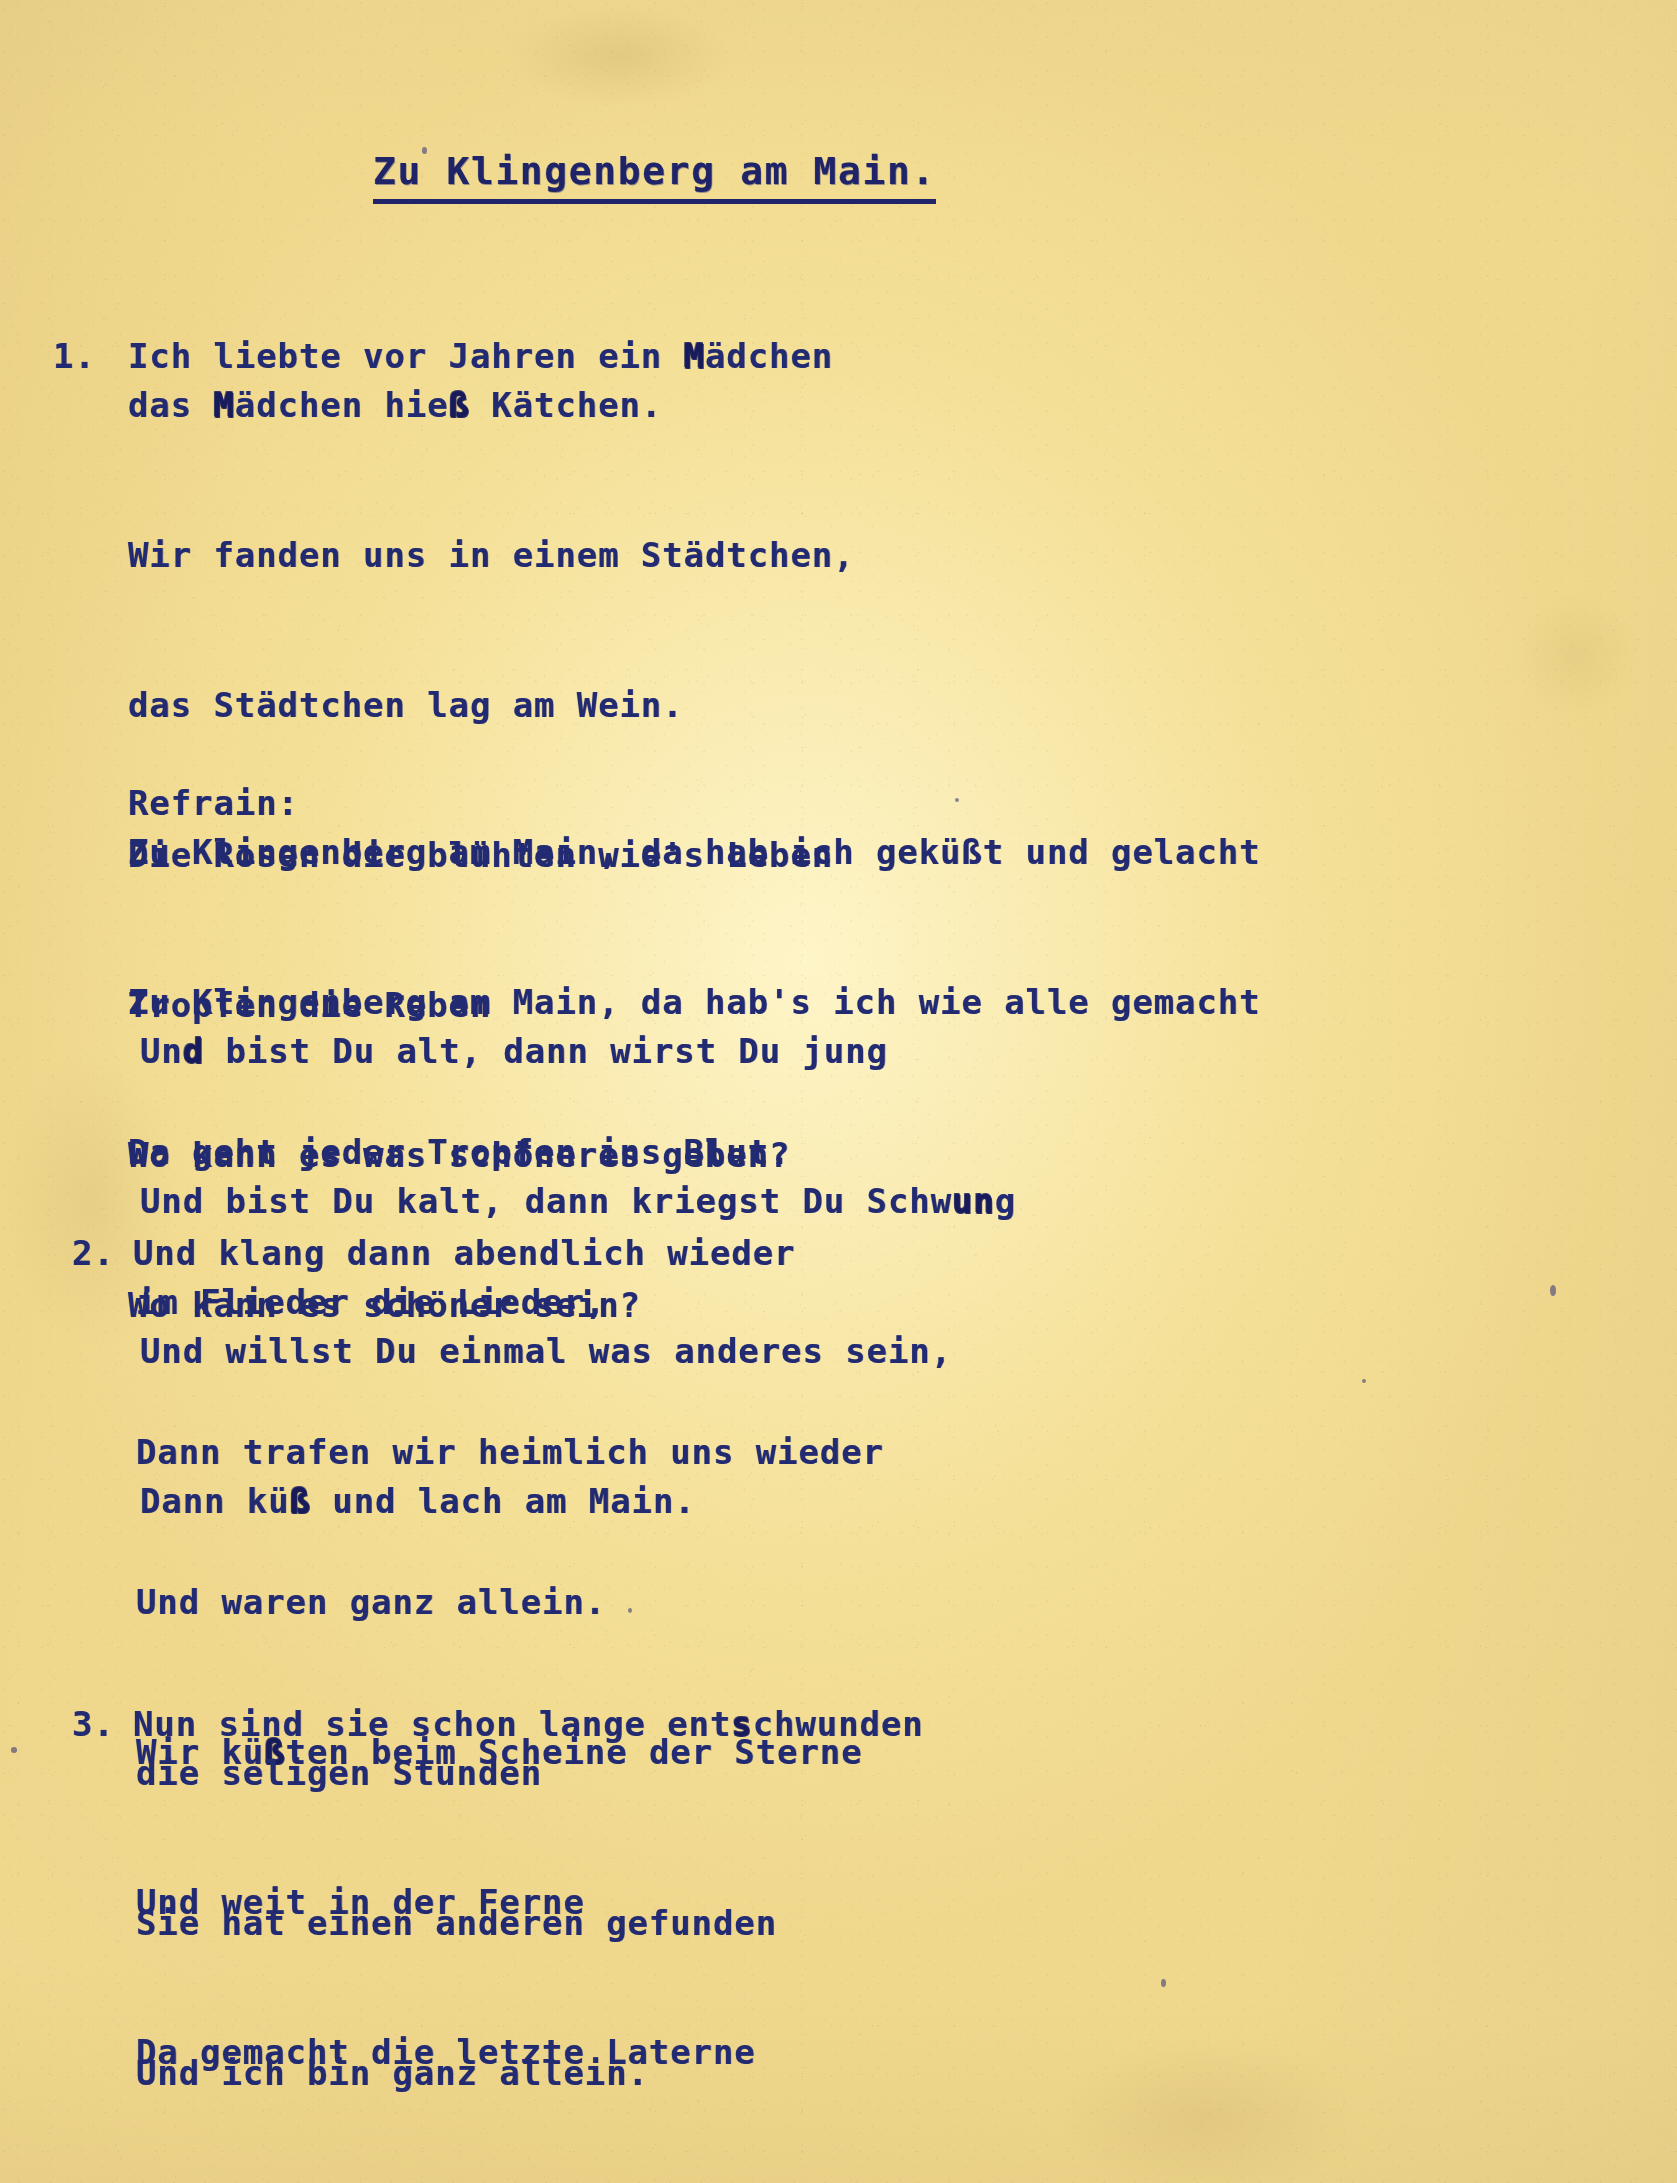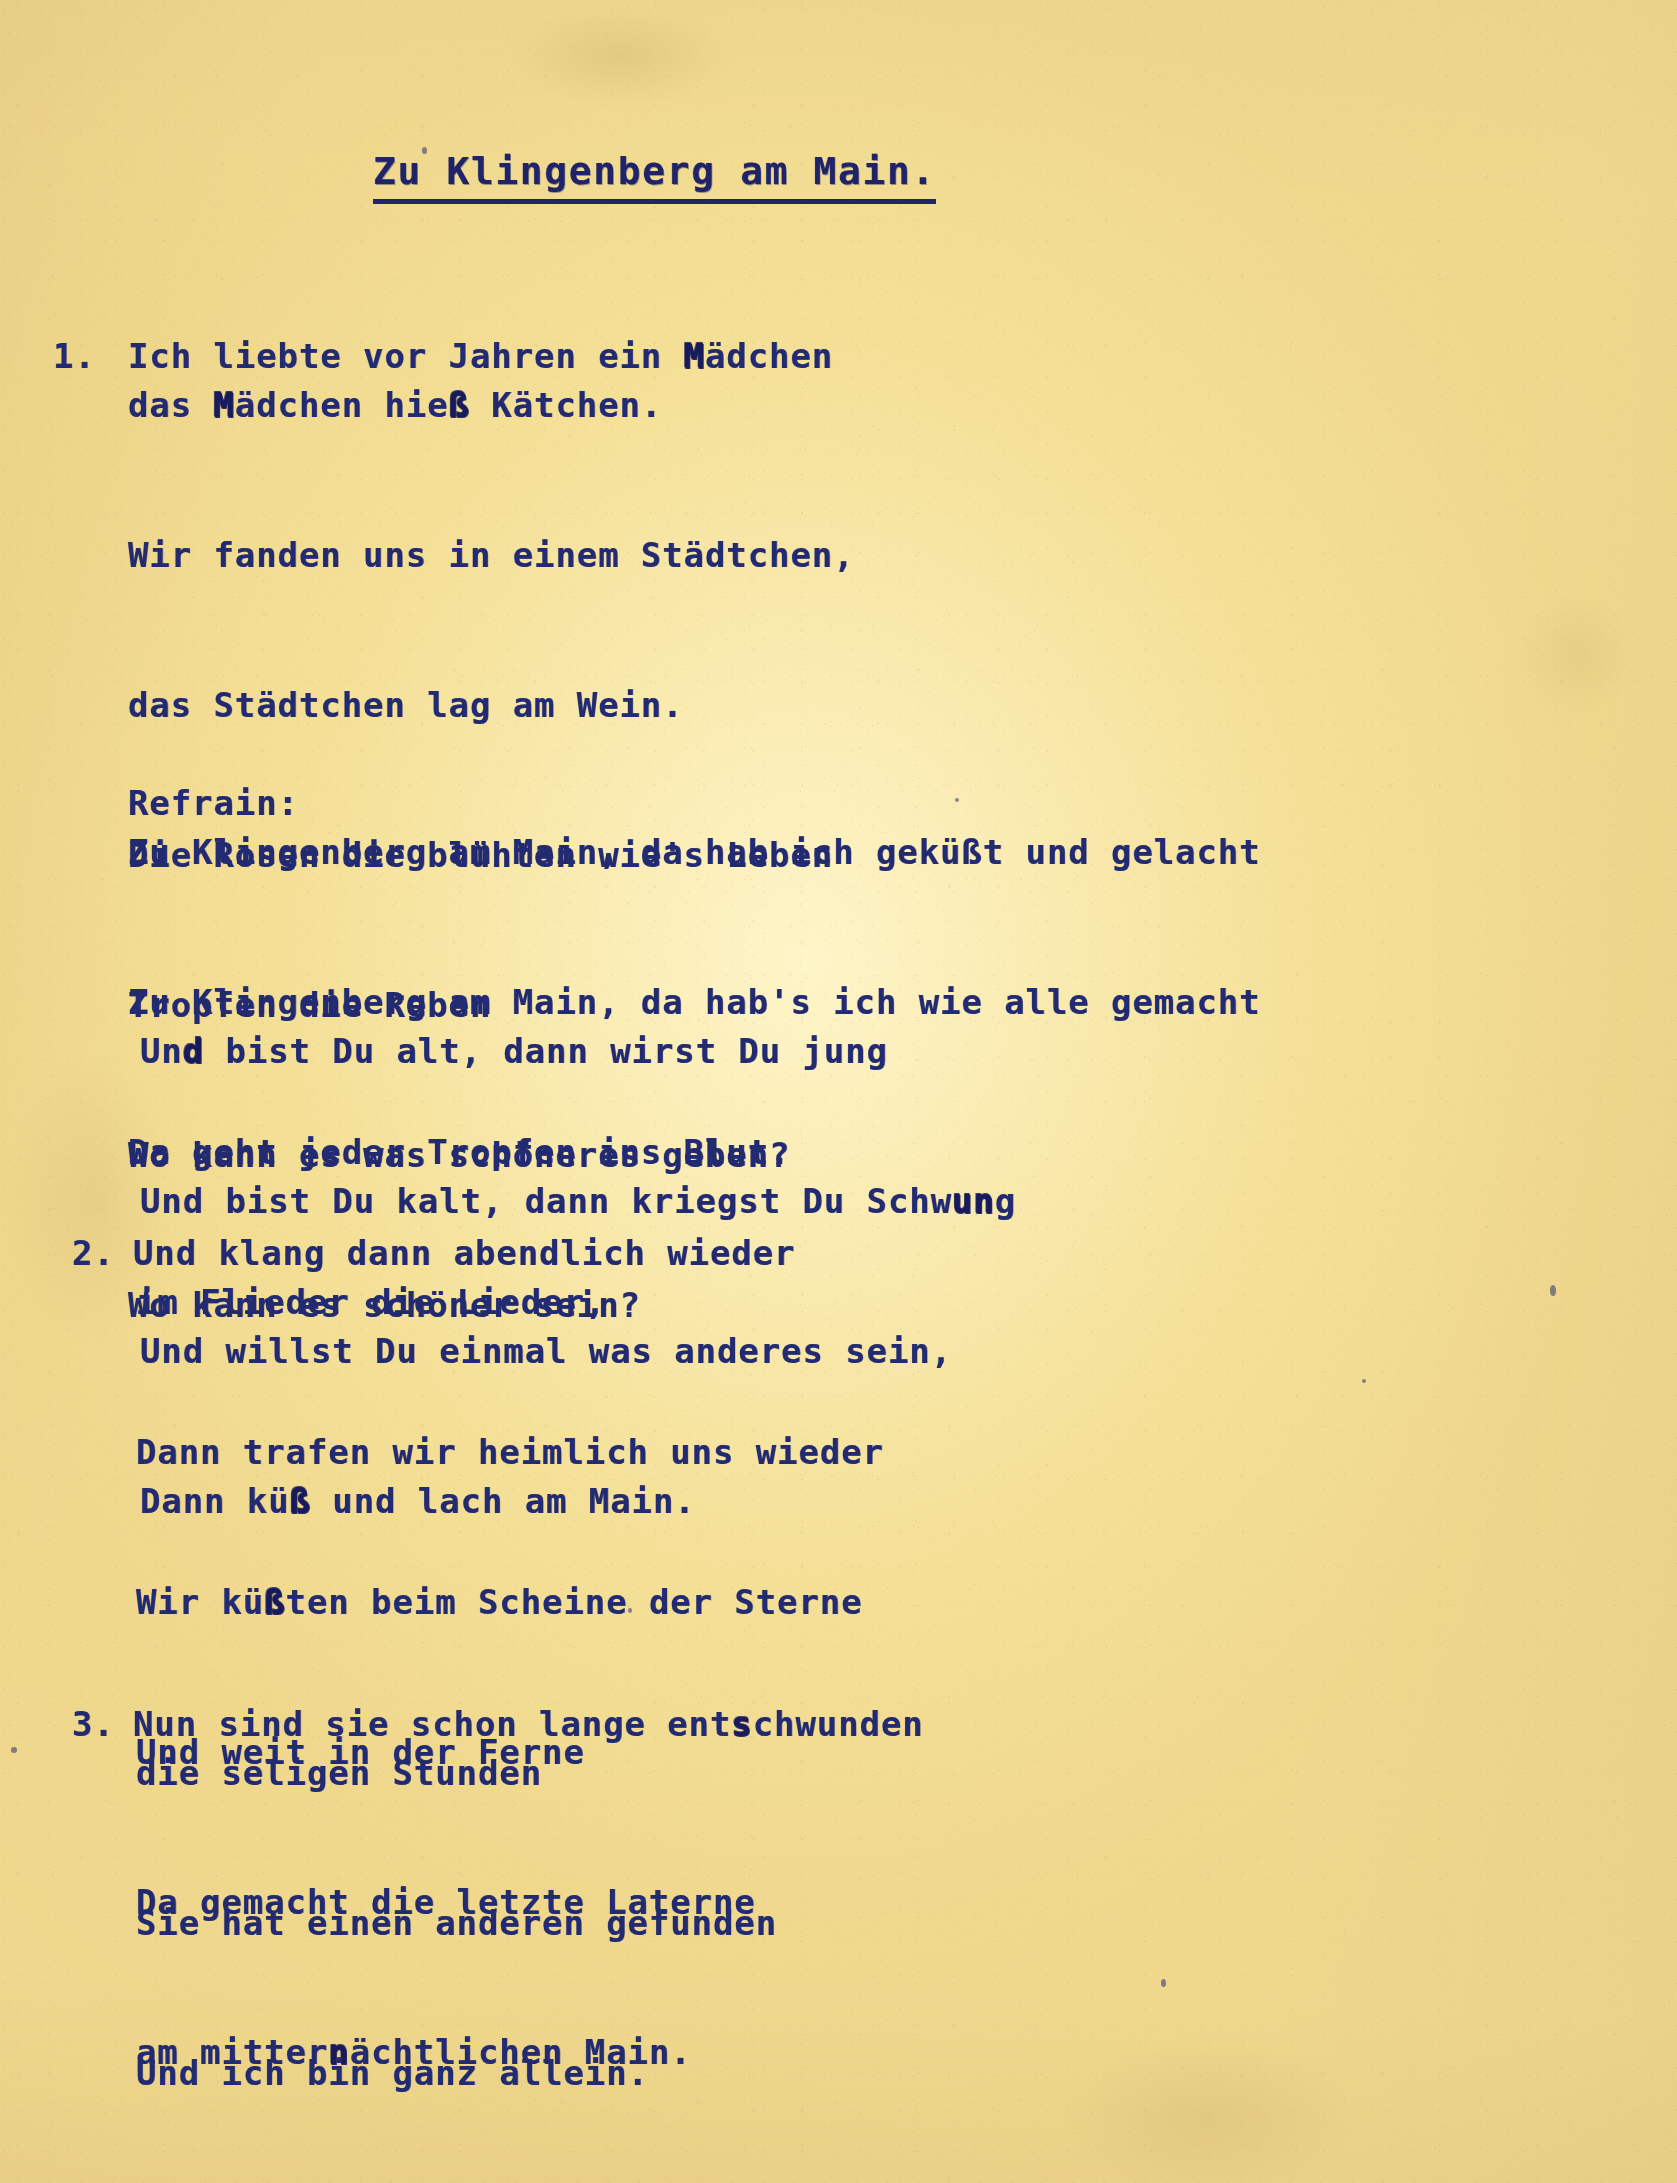--- a/index.html
+++ b/index.html
@@ -182,20 +182,21 @@
       <div class="block" style="left:72px; top:1128px;">
         <span class="line">2.</span>
       </div>
       <div class="block" style="left:133px; top:1128px;">
         <span class="line">Und klang dann abendlich wieder</span>
       </div>
 
       <div class="block" style="left:136px; top:1177px;">
         <span class="line">im Flieder die Lieder,</span>
         <span class="line">Dann trafen wir heimlich uns wieder</span>
+        <span class="line">Und waren ganz allein.</span>
         <span class="line">Wir kü<span class="ov">ß</span>ten beim Scheine der Sterne</span>
         <span class="line">Und weit in der Ferne</span>
         <span class="line">Da gemacht die letzte Laterne</span>
         <span class="line">am mitter<span class="ov">n</span>ächtlichen Main.</span>
       </div>
 
       <div class="block" style="left:72px; top:1599px;">
         <span class="line">3.</span>
       </div>
       <div class="block" style="left:133px; top:1599px;">

